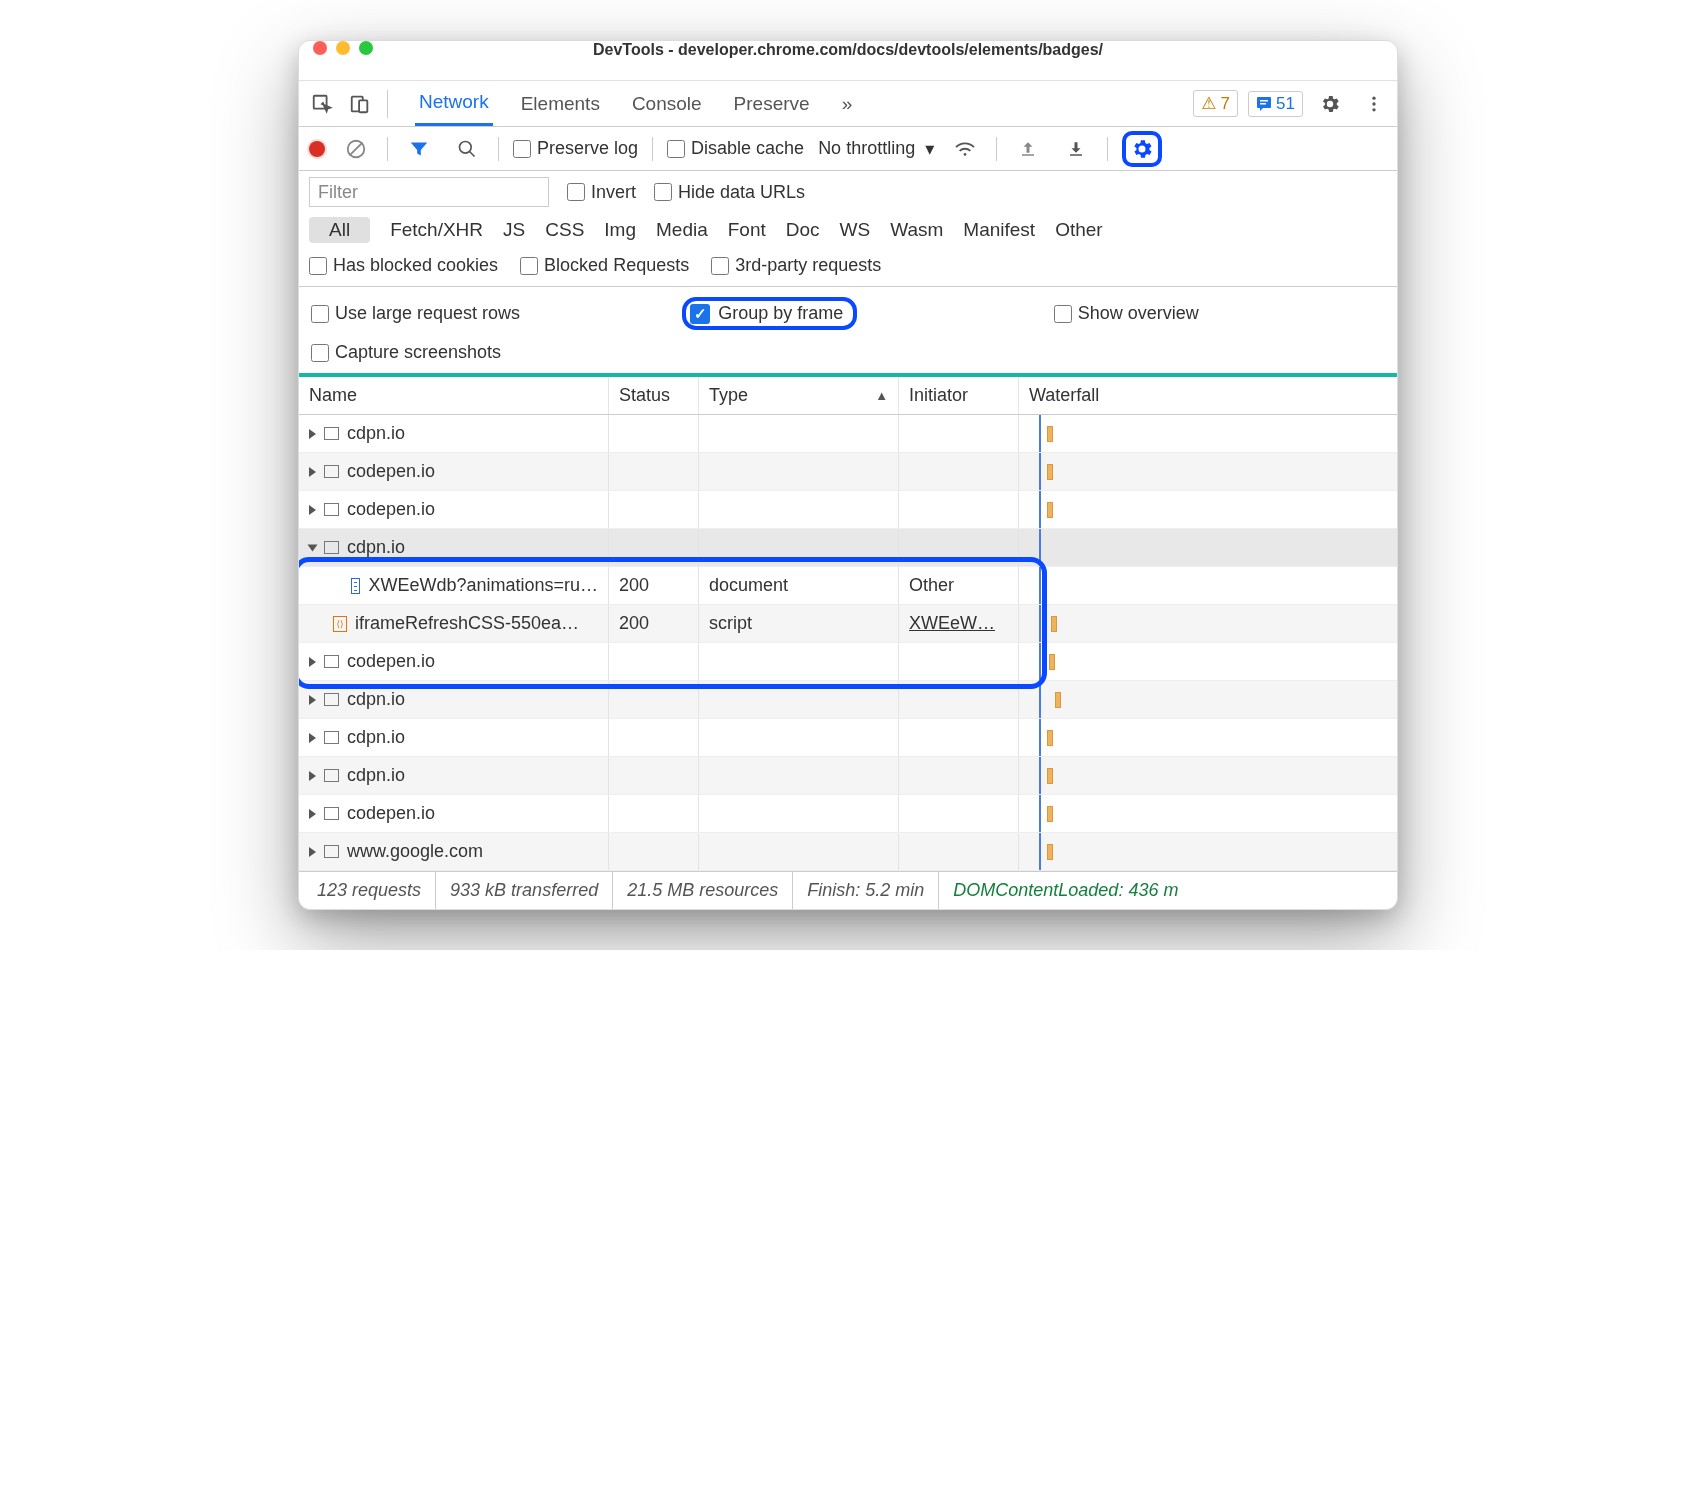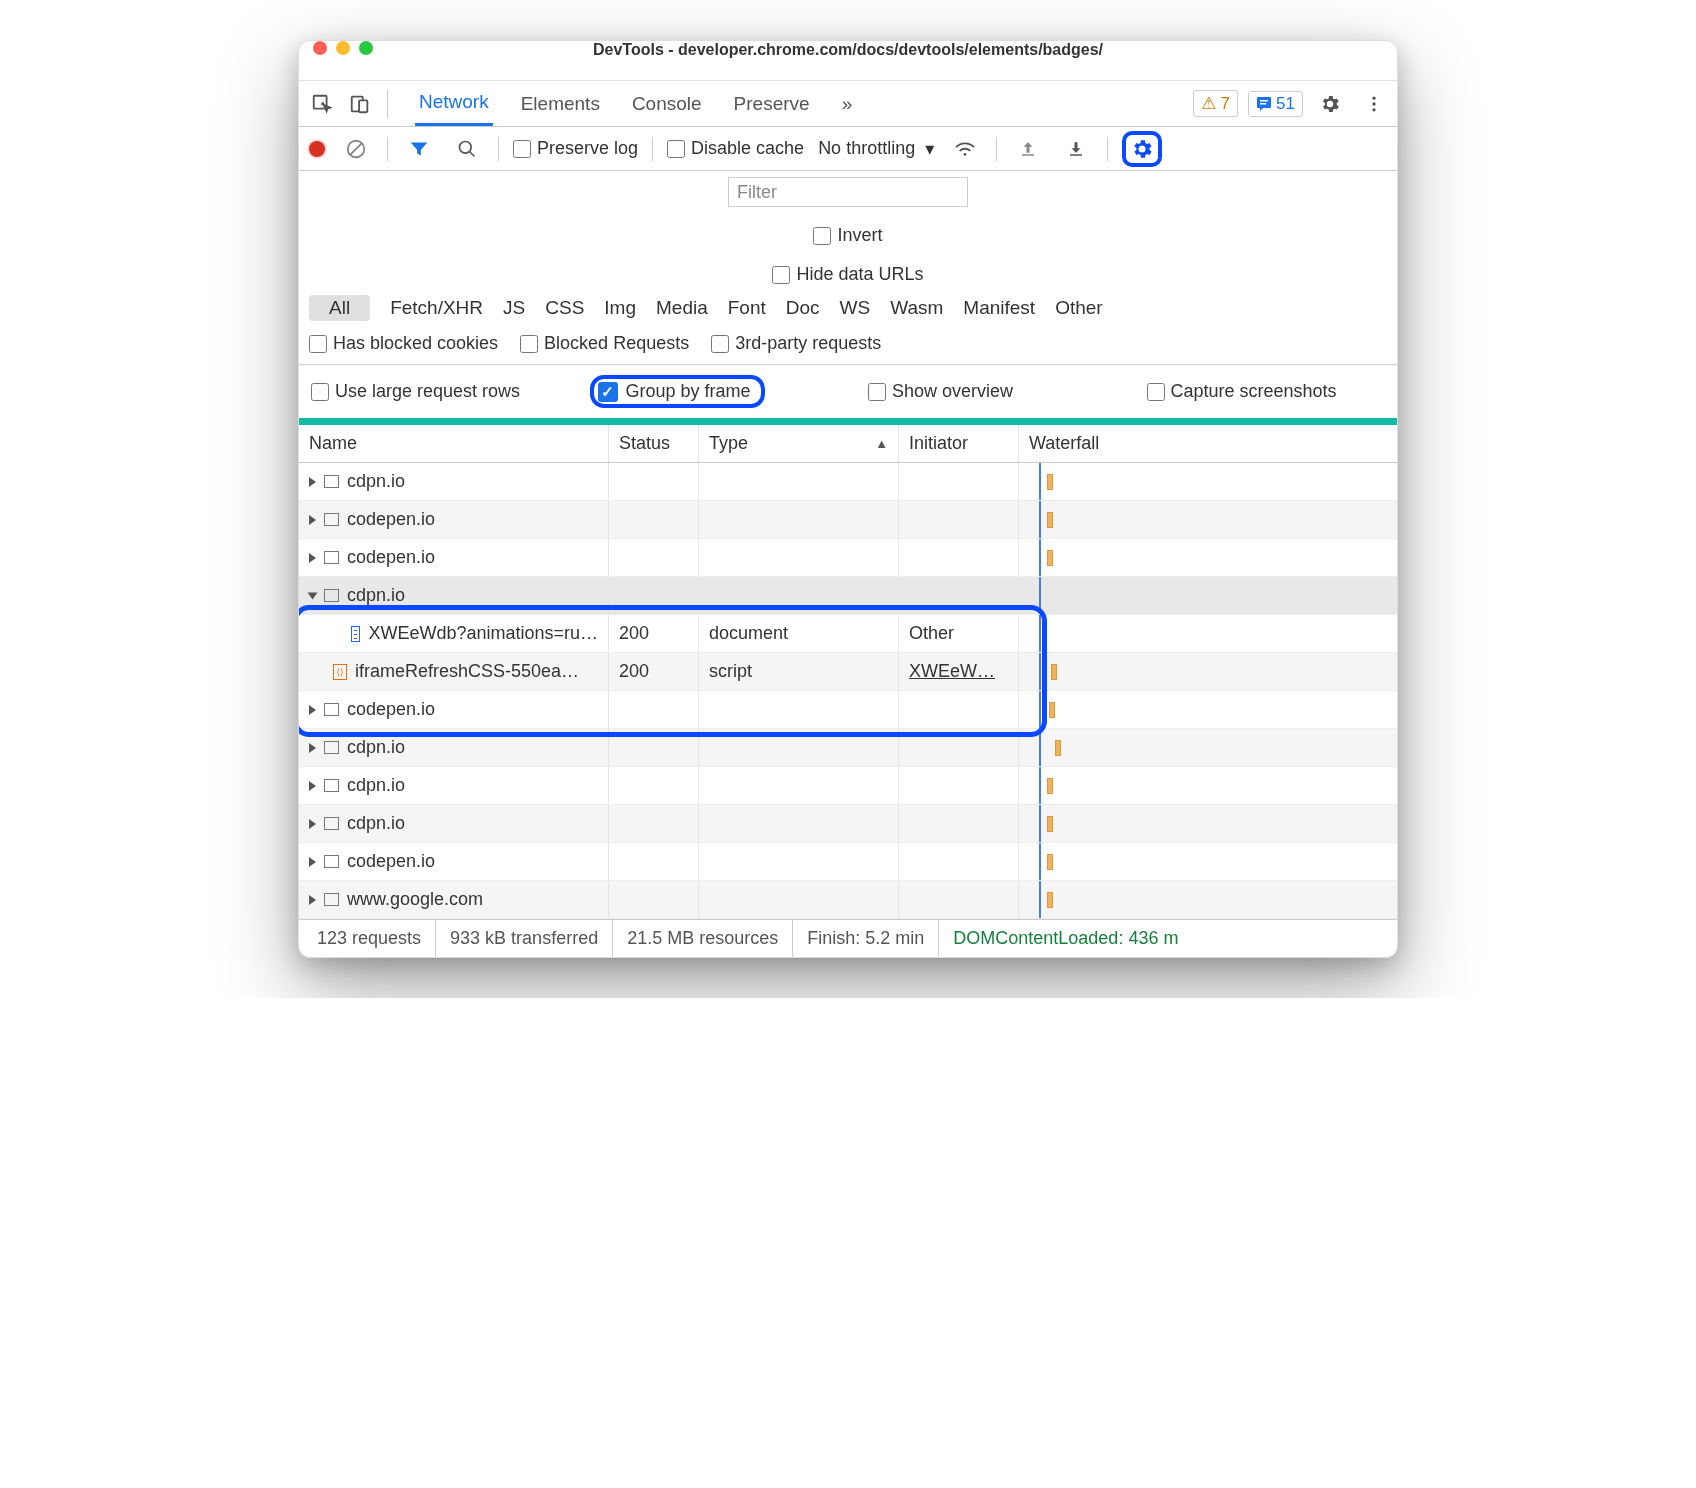--- a/index.html
+++ b/index.html
@@ -65,32 +65,32 @@
     border-bottom: 1px solid #ccc; gap: 14px; font-size: 18px; color: #333;
   }
   .record { width: 16px; height: 16px; border-radius: 50%; background: #d93025; box-shadow: 0 0 0 2px #fadad7; }
   .sep { width: 1px; height: 24px; background: #ccc; }
   .cbox { display: flex; align-items: center; gap: 6px; }
   .cbox input { width: 18px; height: 18px; }
   .throttle { display: flex; align-items: center; gap: 10px; }
   
   .filter-row {
     display: flex; align-items: center; padding: 6px 10px; gap: 18px;
-    font-size: 18px; color: #333; flex-direction: column;
+    font-size: 18px; color: #333;
   }
   .filter-input { width: 240px; height: 30px; border: 1px solid #ccc; padding: 2px 8px; font-size: 18px; font-family: inherit; }
   .filter-input::placeholder { color: #888; }
   
   .type-chips { display: flex; align-items: center; gap: 20px; padding: 4px 10px 8px; font-size: 19px; color: #333; flex-wrap: wrap; }
   .chip.active { background: #e0e0e0; border-radius: 4px; padding: 2px 20px; }
   .checks-row { display: flex; align-items: center; gap: 22px; padding: 4px 10px 10px; font-size: 18px; color: #333; border-bottom: 1px solid #ccc;}
   
   .settings {
-    display: grid; grid-template-columns: 1fr 1fr 1fr 1fr; padding: 10px 12px; gap: 6px 40px;
-    border-bottom: 7px solid #14b8a6; font-size: 18px; color: #333;
+    display: grid; grid-template-columns: 1fr 1fr 1fr; padding: 10px 12px; gap: 12px 40px;
+    border-bottom: 4px solid #14b8a6; font-size: 18px; color: #333;
   }
   .group-by-frame-hl {
     border: 4px solid #0a49ff; border-radius: 14px; padding: 2px 10px 2px 4px;
     display: inline-flex; align-items: center;
   }
   .checked {
     width: 20px; height: 20px; background: #1a73e8; border-radius: 3px; display:inline-flex; align-items:center; justify-content:center; margin-right:8px;
   }
   .checked::after { content: "✓"; color: #fff; font-size: 15px; font-weight: bold; }
   
@@ -123,21 +123,21 @@
   
   .row-highlight {
     position: absolute; left: -6px; right: 350px; height: 130px;
     border: 5px solid #0a49ff; border-radius: 16px; pointer-events: none;
   }
   
   .statusbar {
     display: flex; align-items: center; height: 38px; border-top: 1px solid #ccc;
     font-size: 18px; color: #555; padding: 0 4px;
   }
-  .statusbar > span { padding: 0 14px; border-right: 1px solid #ccc; height: 100%; display:flex; align-items:center;}
+  .statusbar > span { padding: 0 14px; border-right: 1px solid #ccc; height: 100%; display:flex; align-items:center;font-style:italic;}
   .statusbar > span:last-child { border-right:none; color:#15803d; }
   .sort-up { font-size: 13px; color: #555; margin-left: auto; }
   svg { display:block; }
 </style>
 </head>
 <body>
 
 <div class="window">
 
   <div class="titlebar">

